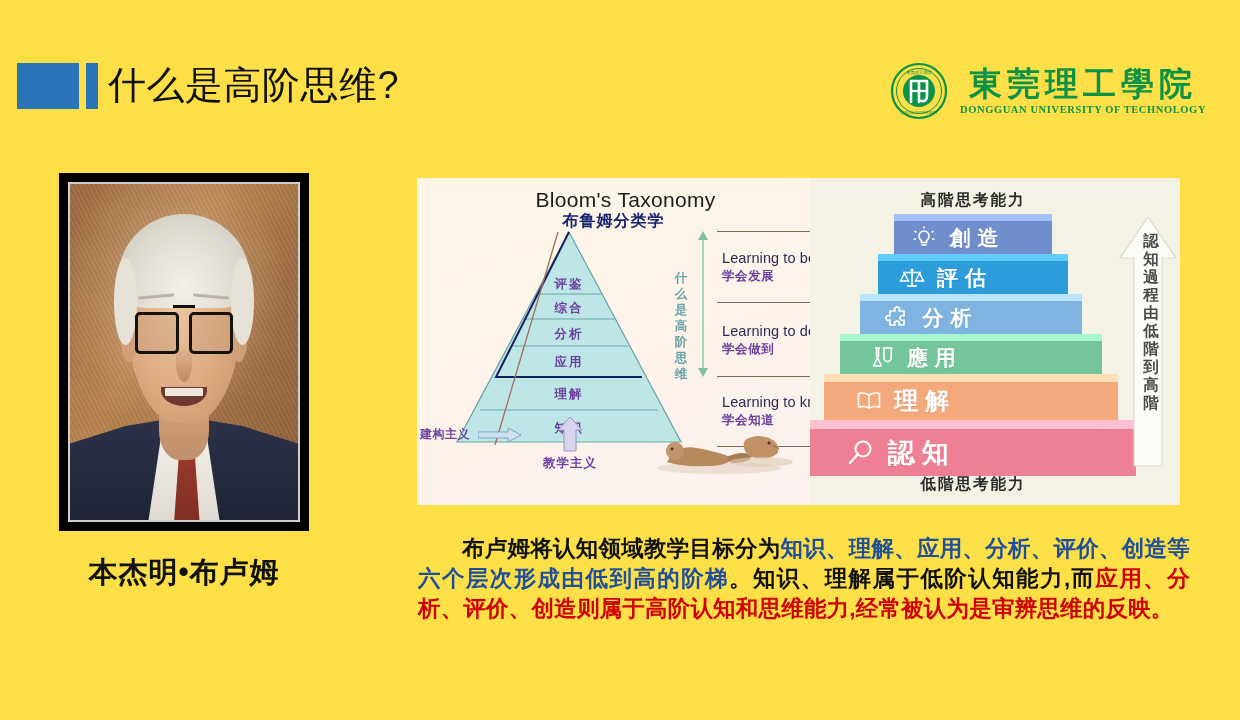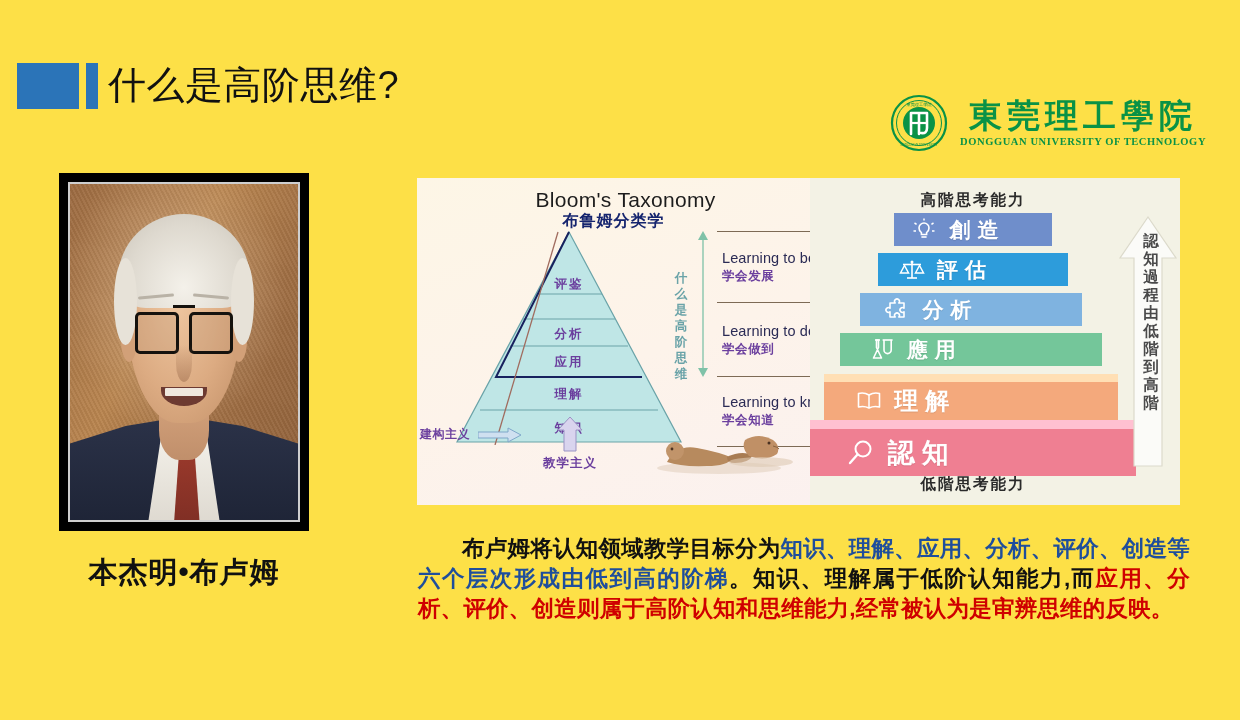--- a/index.html
+++ b/index.html
@@ -23,21 +23,21 @@
   .hdr-title {
     position: absolute; left: 108px; top: 60px;
     font-size: 38px; color: #111; letter-spacing: .5px;
     font-family: "Liberation Sans", "DejaVu Sans", sans-serif;
     white-space: nowrap;
   }
 
   
   .logo-wrap {
     position: absolute; left: 890px; top: 62px;
-    display: flex; align-items: center; gap: 12px; margin-top: 32px;
+    display: flex; align-items: center; gap: 12px;
   }
   .logo-seal { width: 58px; height: 58px; position: relative; }
   .logo-seal svg { display: block; }
   .logo-txt { display: flex; flex-direction: column; align-items: center; }
   .logo-cn {
     font-size: 33px; color: #0a9246; font-weight: bold;
     font-family: "Liberation Serif", "DejaVu Serif", serif;
     letter-spacing: 5px; line-height: 1.05;
   }
   .logo-en {
@@ -202,21 +202,21 @@
     position: absolute; left: 0; right: 44px; top: 12px; text-align: center;
     font-size: 15.5px; color: #2a2a2a; font-weight: bold; letter-spacing: 2px;
     font-family: "Liberation Sans", "DejaVu Sans", sans-serif;
   }
   .st-bot {
     position: absolute; left: 0; right: 44px; bottom: 10px; text-align: center;
     font-size: 15.5px; color: #2a2a2a; font-weight: bold; letter-spacing: 2px;
     font-family: "Liberation Sans", "DejaVu Sans", sans-serif;
   }
   .steps { position: absolute; left: 0; top: 36px; width: 326px; height: 262px; }
-  .step { position: absolute; height: 32px; }
+  .step { position: absolute; height: 40px; }
   .step-face {
     position: absolute; left: 0; right: 0; bottom: 0; height: 33px;
     display: flex; align-items: center; gap: 12px; padding-left: 11%;
     color: #fff;
   }
   .step-top {
     position: absolute; left: 0; right: 0; top: 0; height: 9px;
     filter: brightness(1.14);
   }
   .step-lbl {
@@ -308,20 +308,21 @@
           <polygon points="114,2 226,212 2,212" fill="#bfe6e6" stroke="#6aa3a8" stroke-width="1.2"></polygon>
           <line x1="81" y1="64" x2="147" y2="64" stroke="#6aa3a8" stroke-width="1"></line>
           <line x1="68" y1="89" x2="160" y2="89" stroke="#6aa3a8" stroke-width="1"></line>
           <line x1="55" y1="116" x2="173" y2="116" stroke="#6aa3a8" stroke-width="1"></line>
           <line x1="41" y1="147" x2="187" y2="147" stroke="#6aa3a8" stroke-width="1"></line>
           <line x1="25" y1="180" x2="203" y2="180" stroke="#6aa3a8" stroke-width="1"></line>
           <polyline points="114,2 41,147 187,147" fill="none" stroke="#17215e" stroke-width="2"></polyline>
           <line x1="103" y1="2" x2="40" y2="215" stroke="#a06b5e" stroke-width="1.3"></line>
         </svg>
         <div class="pyr-lbl" style="top:46px">评鉴</div>
+        <div class="pyr-lbl" style="top:70px">综合</div>
         <div class="pyr-lbl" style="top:96px">分析</div>
         <div class="pyr-lbl" style="top:124px">应用</div>
         <div class="pyr-lbl" style="top:156px">理解</div>
         <div class="pyr-lbl" style="top:190px">知识</div>
       </div>
 
       <div class="gauge">
         <svg width="22" height="148" viewBox="0 0 22 148">
           <line x1="11" y1="8" x2="11" y2="140" stroke="#7fc2a8" stroke-width="1.3"></line>
           <polygon points="11,1 6,10 16,10" fill="#7fc2a8"></polygon>

